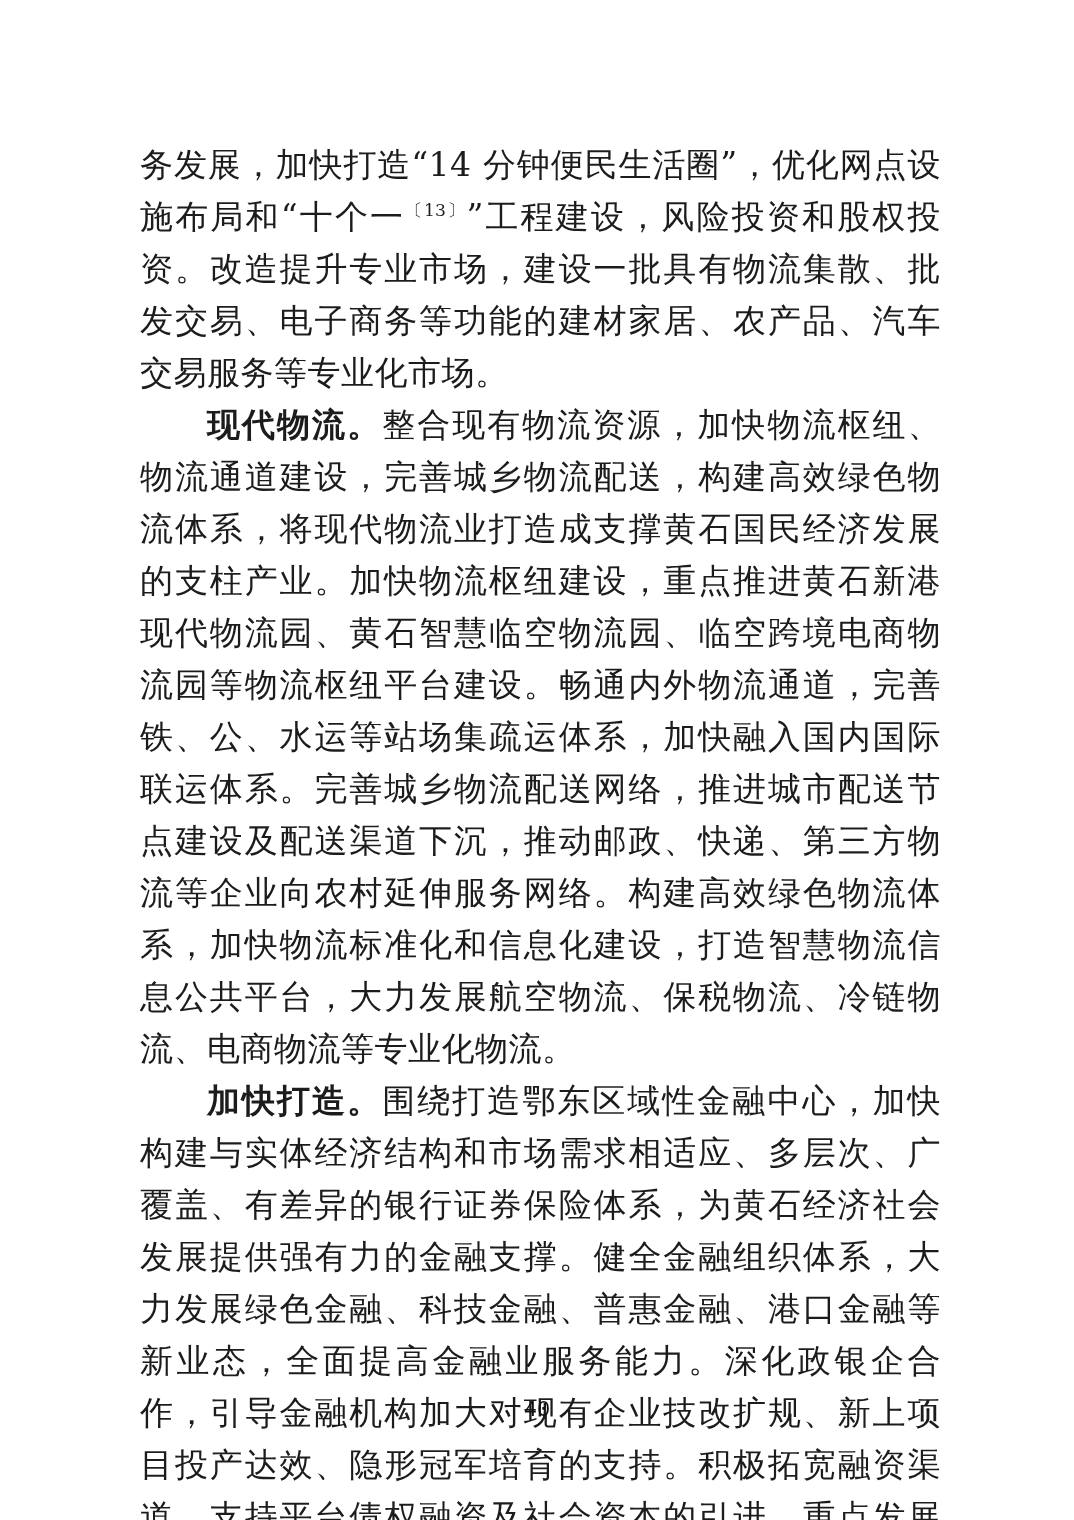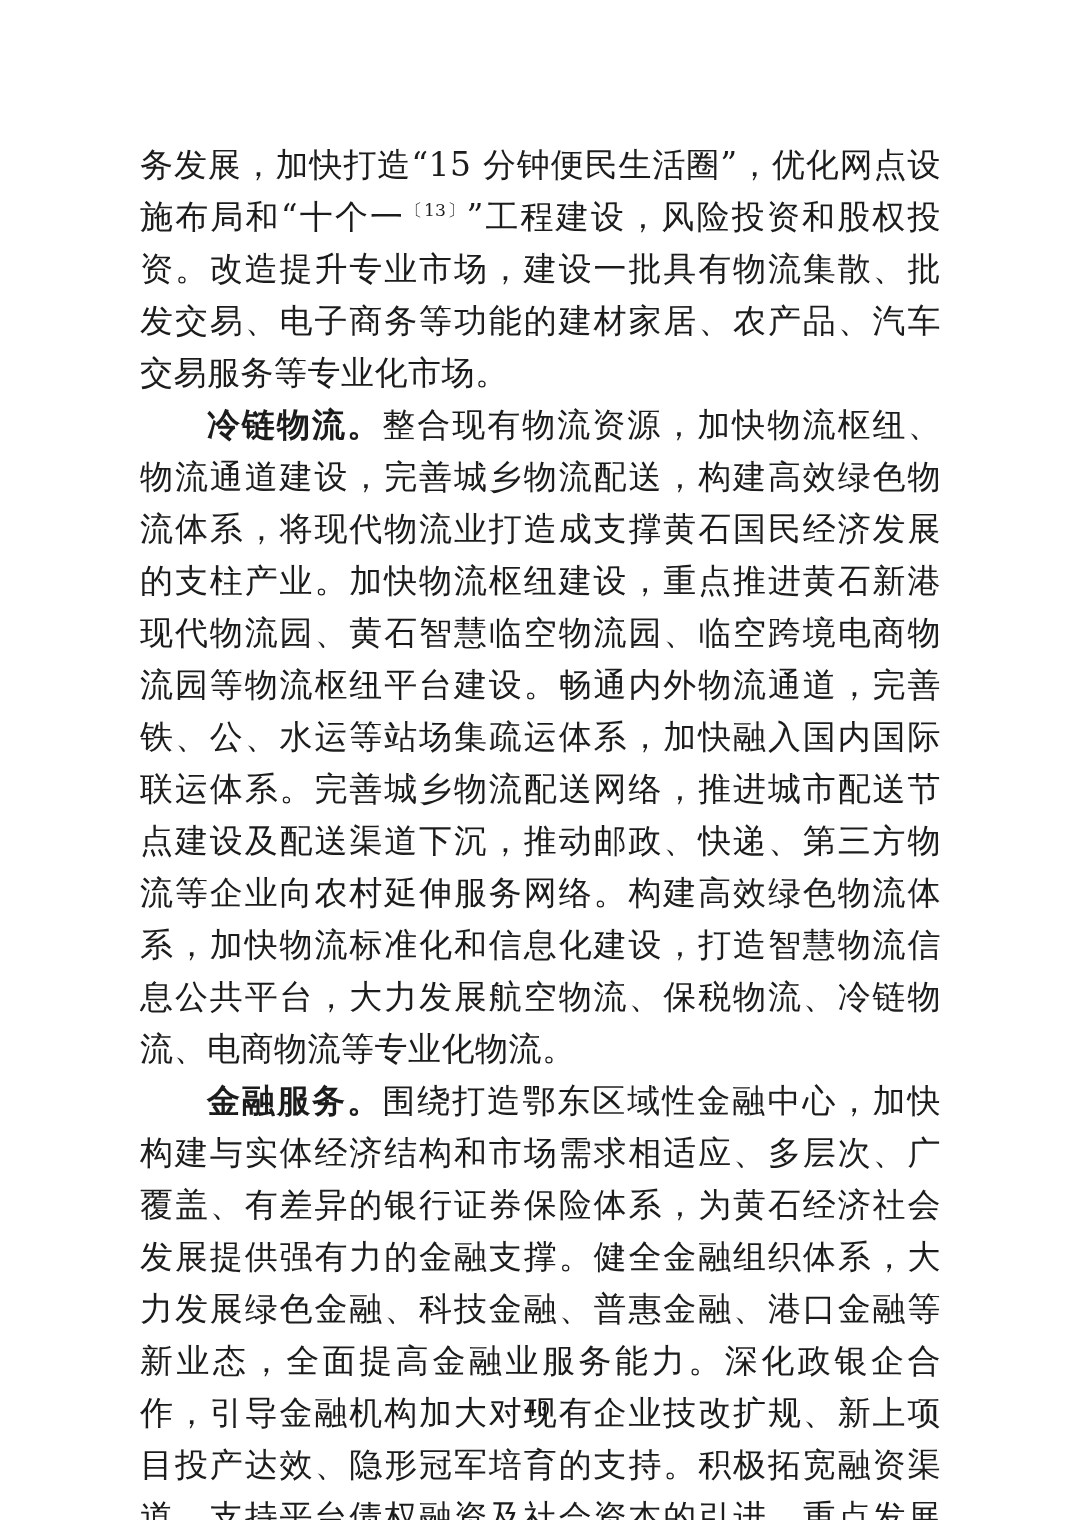--- a/index.html
+++ b/index.html
@@ -52,22 +52,22 @@
     font-size: 22px;
     color: #111111;
   }
 </style>
 </head>
 <body>
 
 <div class="page">
   <div class="text-block">
 
-    <p class="para"><span>务发展，加快打造“15 分钟便民生活圈”，优化网点设施布局和“十个一</span><sup class="fnref">〔13〕</sup><span>”工程建设，风险投资和股权投资。改造提升专业市场，建设一批具有物流集散、批发交易、电子商务等功能的建材家居、农产品、汽车交易服务等专业化市场。</span></p>
+    <p class="para"><span>务发展，加快打造“14 分钟便民生活圈”，优化网点设施布局和“十个一</span><sup class="fnref">〔13〕</sup><span>”工程建设，风险投资和股权投资。改造提升专业市场，建设一批具有物流集散、批发交易、电子商务等功能的建材家居、农产品、汽车交易服务等专业化市场。</span></p>
 
-    <p class="para indent"><span class="lead">冷链物流。</span><span>整合现有物流资源，加快物流枢纽、物流通道建设，完善城乡物流配送，构建高效绿色物流体系，将现代物流业打造成支撑黄石国民经济发展的支柱产业。加快物流枢纽建设，重点推进黄石新港现代物流园、黄石智慧临空物流园、临空跨境电商物流园等物流枢纽平台建设。畅通内外物流通道，完善铁、公、水运等站场集疏运体系，加快融入国内国际联运体系。完善城乡物流配送网络，推进城市配送节点建设及配送渠道下沉，推动邮政、快递、第三方物流等企业向农村延伸服务网络。构建高效绿色物流体系，加快物流标准化和信息化建设，打造智慧物流信息公共平台，大力发展航空物流、保税物流、冷链物流、电商物流等专业化物流。</span></p>
+    <p class="para indent"><span class="lead">现代物流。</span><span>整合现有物流资源，加快物流枢纽、物流通道建设，完善城乡物流配送，构建高效绿色物流体系，将现代物流业打造成支撑黄石国民经济发展的支柱产业。加快物流枢纽建设，重点推进黄石新港现代物流园、黄石智慧临空物流园、临空跨境电商物流园等物流枢纽平台建设。畅通内外物流通道，完善铁、公、水运等站场集疏运体系，加快融入国内国际联运体系。完善城乡物流配送网络，推进城市配送节点建设及配送渠道下沉，推动邮政、快递、第三方物流等企业向农村延伸服务网络。构建高效绿色物流体系，加快物流标准化和信息化建设，打造智慧物流信息公共平台，大力发展航空物流、保税物流、冷链物流、电商物流等专业化物流。</span></p>
 
-    <p class="para indent"><span class="lead">金融服务。</span><span>围绕打造鄂东区域性金融中心，加快构建与实体经济结构和市场需求相适应、多层次、广覆盖、有差异的银行证券保险体系，为黄石经济社会发展提供强有力的金融支撑。健全金融组织体系，大力发展绿色金融、科技金融、普惠金融、港口金融等新业态，全面提高金融业服务能力。深化政银企合作，引导金融机构加大对现有企业技改扩规、新上项目投产达效、隐形冠军培育的支持。积极拓宽融资渠道，支持平台债权融资及社会资本的引进，重点发展天使投资、风险投资和股权投资，实施“金种子”计划，推动优势企业上市。加快发展现代保险业，创新保</span></p>
+    <p class="para indent"><span class="lead">加快打造。</span><span>围绕打造鄂东区域性金融中心，加快构建与实体经济结构和市场需求相适应、多层次、广覆盖、有差异的银行证券保险体系，为黄石经济社会发展提供强有力的金融支撑。健全金融组织体系，大力发展绿色金融、科技金融、普惠金融、港口金融等新业态，全面提高金融业服务能力。深化政银企合作，引导金融机构加大对现有企业技改扩规、新上项目投产达效、隐形冠军培育的支持。积极拓宽融资渠道，支持平台债权融资及社会资本的引进，重点发展天使投资、风险投资和股权投资，实施“金种子”计划，推动优势企业上市。加快发展现代保险业，创新保</span></p>
 
   </div>
 
   <div class="page-number">40</div>
 </div>
 
 </body></html>

